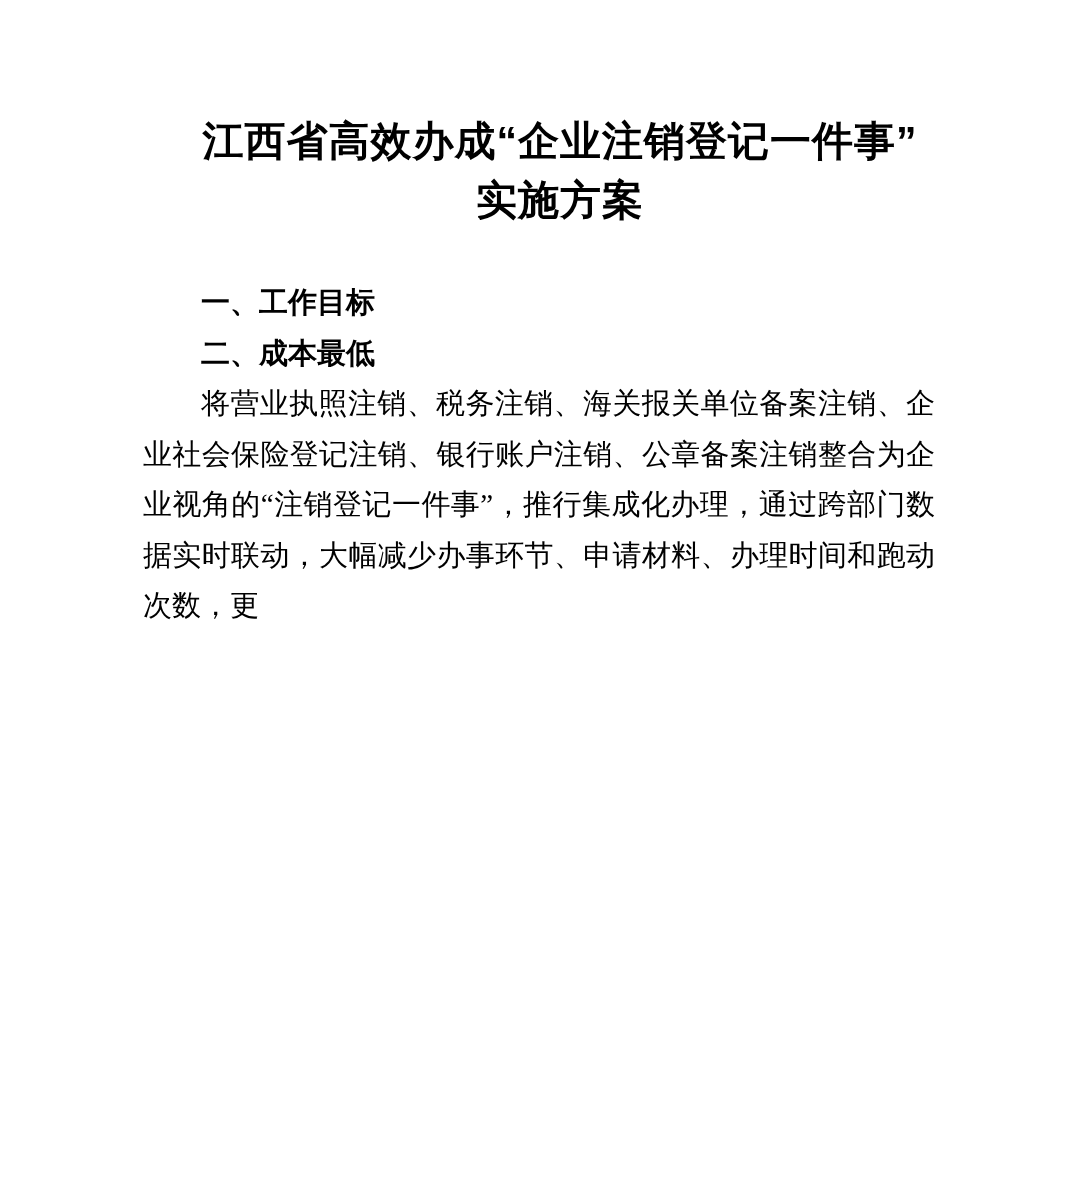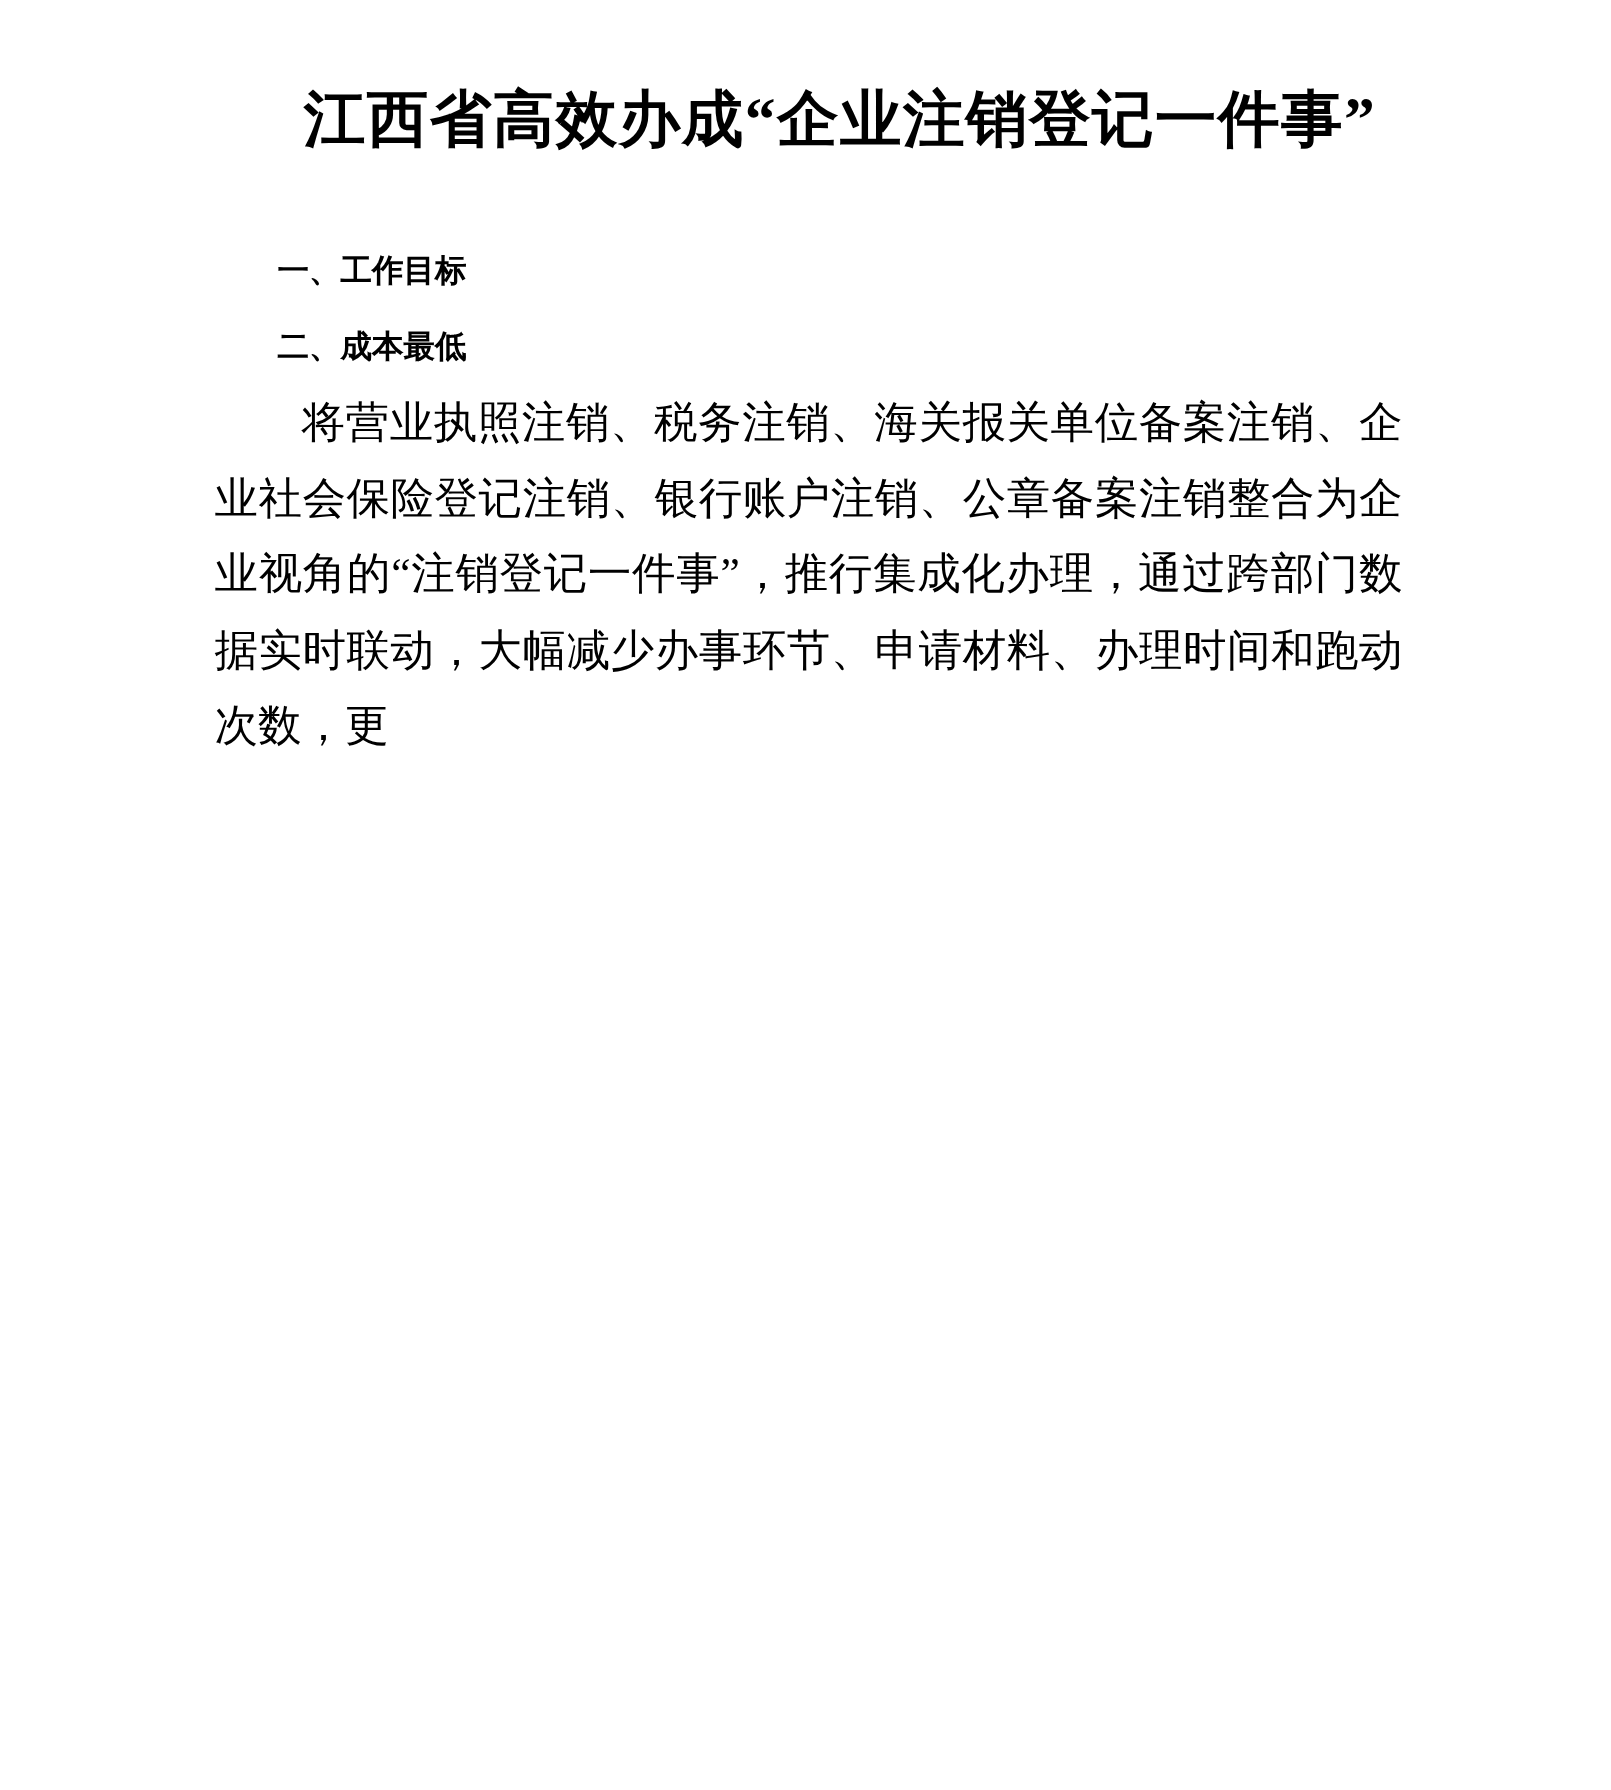--- a/index.html
+++ b/index.html
@@ -15,58 +15,59 @@
     font-family: "Liberation Serif", "DejaVu Serif", serif;
   }
   .page {
     position: relative;
     width: 1074px;
     height: 1193px;
     background: #ffffff;
     box-sizing: border-box;
   }
   .doc-title {
-    padding-top: 50px;
+    padding-top: 112px;
     text-align: center;
     font-weight: 700;
     font-size: 41px;
     line-height: 59px;
-    font-family: Liberation Serif, serif;
+    font-family: Liberation Sans, sans-serif;
     letter-spacing: 1px;
     margin-left: 46px;
   }
   .doc-body {
     margin: 47px 139px 0 143px; 
     font-size: 29px;
     line-height: 50.5px;
     text-align: justify;
     word-break: break-all;
   }
   .para {
     margin: 0;
     text-indent: 2em;
     font-family: "Liberation Serif", "DejaVu Serif", serif;
   }
   .section-heading {
     margin: 0;
     text-indent: 2em;
-    font-size: 21px;
+    font-size: 29px;
     line-height: 50.5px;
     font-weight: 700;
     font-family: "Liberation Sans", "DejaVu Sans", sans-serif;
     text-align: left;
   }
 </style>
 </head>
 <body>
 
 <div class="page">
 
   <div class="doc-title">
     <div>江西省高效办成“企业注销登记一件事”</div>
+    <div>实施方案</div>
   </div>
 
   <div class="doc-body">
 
 
     <p class="section-heading">一、工作目标</p>
 
 
     <p class="section-heading">二、成本最低</p>
 

